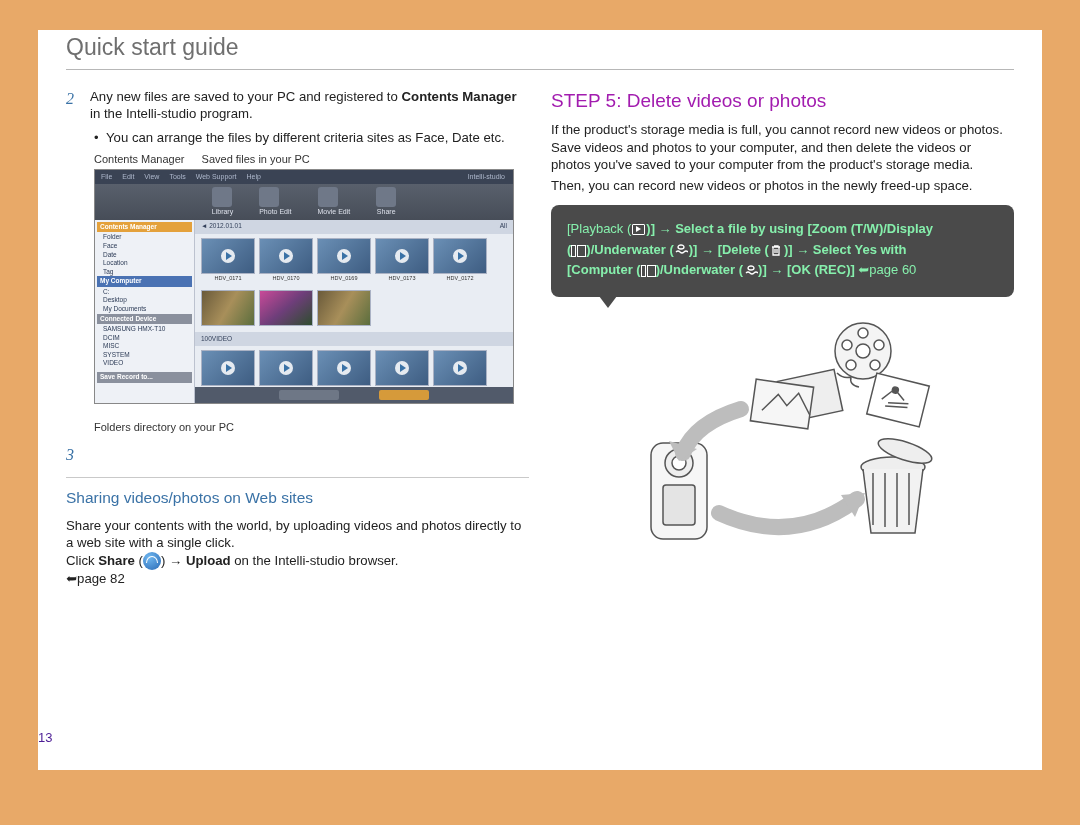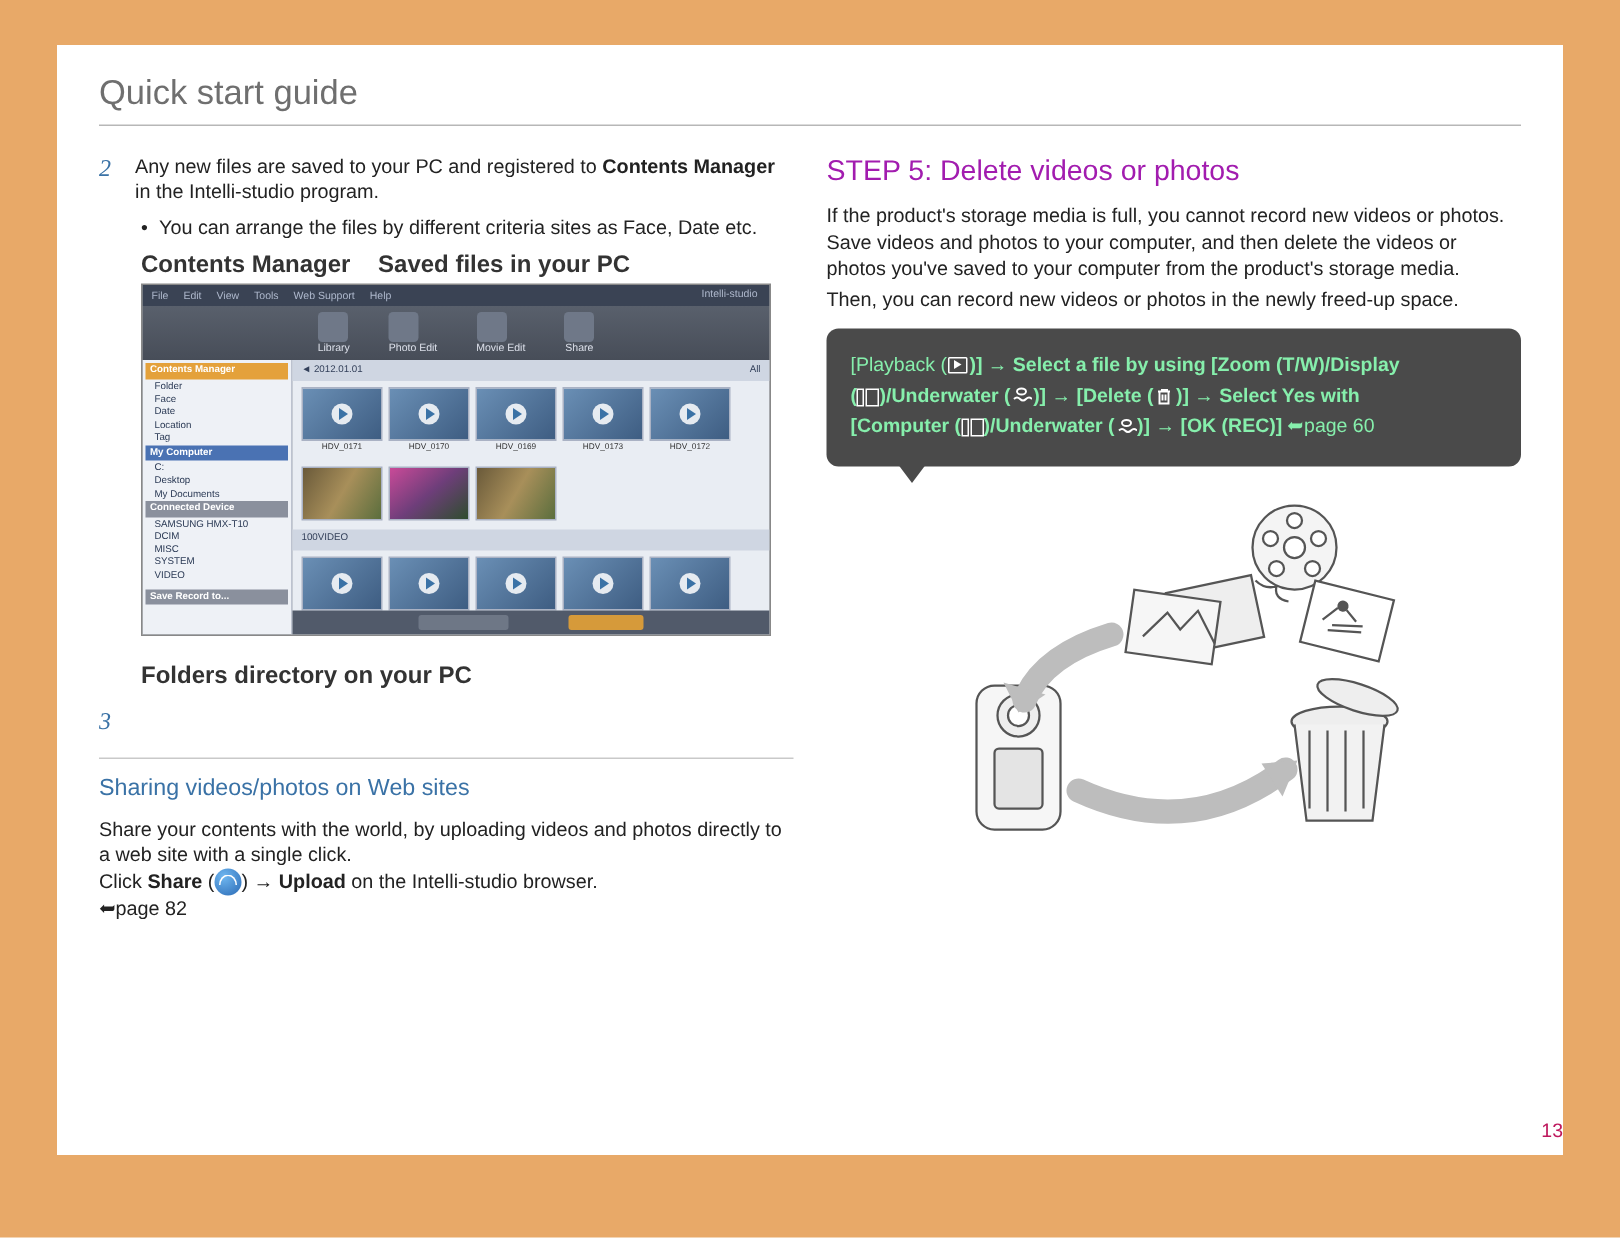--- a/index.html
+++ b/index.html
@@ -8,38 +8,38 @@
     width: 1080px;
     height: 825px;
     font-family: Arial, Helvetica, sans-serif;
     padding: 30px 38px 10px 38px;
     position: relative;
   }
   .page {
     background: #fff;
     width: 100%;
     height: 740px;
-    padding: 18px 28px 12px 28px;
+    padding: 4px 28px 12px 28px;
     position: relative;
   }
   .page-title {
     color: #6f6f6f;
     font-size: 23px;
     font-weight: 400;
     margin-bottom: 8px;
   }
   .rule { border: none; border-top: 1px solid #b7b7b7; margin-bottom: 18px; }
   .cols { display: flex; gap: 22px; }
   .col { flex: 1; font-size: 13.2px; color: #222; line-height: 1.32; }
   .num-item { display: flex; gap: 10px; margin-bottom: 6px; }
   .num { color: #3a72a6; font-family: Georgia, 'Times New Roman', serif; font-style: italic; font-size: 16px; min-width: 14px; }
   .bullet-wrap { padding-left: 28px; }
   .bullet { position: relative; padding-left: 12px; margin-bottom: 4px; }
   .bullet::before { content: "•"; position: absolute; left: 0; top: 0; font-size: 13px; }
-  .caption-small { font-size: 16px; color: #333; font-weight: bold; }
+  .caption-small { font-size: 11px; color: #333; }
   .caption-top { padding-left: 28px; margin-top: 6px; margin-bottom: 2px; }
   .caption-top span:first-child { margin-right: 14px; }
   .caption-bottom { padding-left: 28px; margin-top: 16px; margin-bottom: 10px; }
   .screenshot {
     margin-left: 28px;
     width: 420px;
     height: 235px;
     background: linear-gradient(#2c3340,#2a3240);
     border: 1px solid #888;
     position: relative;
@@ -93,21 +93,21 @@
     width:15px; height:13px; position:relative;
   }
   .mini-icon.play::before { content:""; position:absolute; left:1px; top:1px; width:11px; height:9px; border:1.3px solid #fff; border-radius:1px; }
   .mini-icon.play::after { content:""; position:absolute; left:5px; top:3.5px; border-left:5px solid #fff; border-top:3px solid transparent; border-bottom:3px solid transparent; }
   .mini-icon.disp::before { content:""; position:absolute; left:0; top:1px; width:3px; height:10px; border:1.3px solid #fff; }
   .mini-icon.disp::after { content:""; position:absolute; left:6px; top:1px; width:7px; height:10px; border:1.3px solid #fff; }
   .mini-icon.water svg, .mini-icon.trash svg { width:14px; height:14px; }
   .mini-icon svg { stroke:#fff; fill:none; stroke-width:1.3; }
   .page-pointer { display:inline-block; transform: scaleX(-1); }
   .illus { width: 380px; height: 240px; margin: 8px auto 0 auto; position:relative; }
-  .page-number { position:absolute; left:0; right:0; bottom:9px; text-align:right; font-size:13px; color:#be185d; }
+  .page-number { position:absolute; left:0; right:0; bottom:25px; text-align:left; font-size:13px; color:#4c1d95; }
 </style>
 </head>
 <body>
 
 <div class="page">
 
   <div class="page-title">Quick start guide</div>
   <hr class="rule">
 
   <div class="cols">

